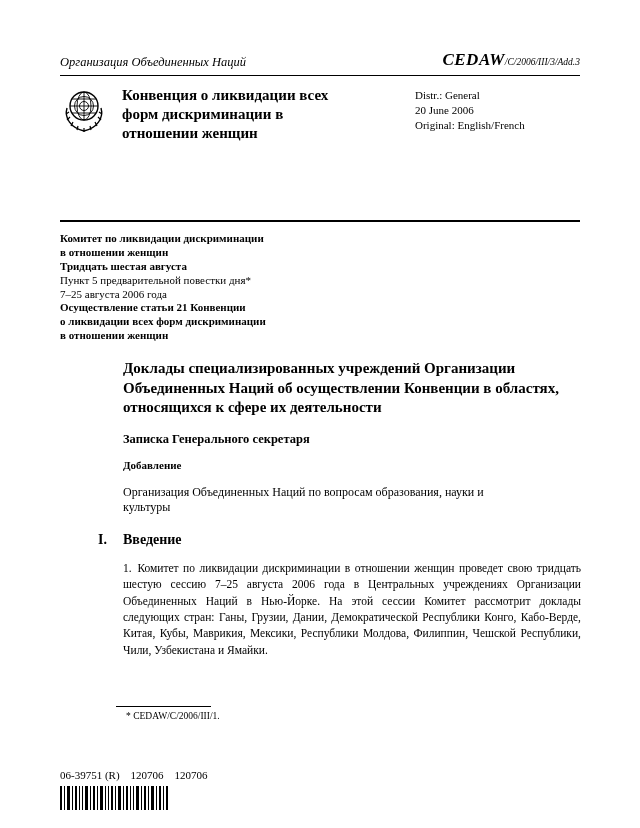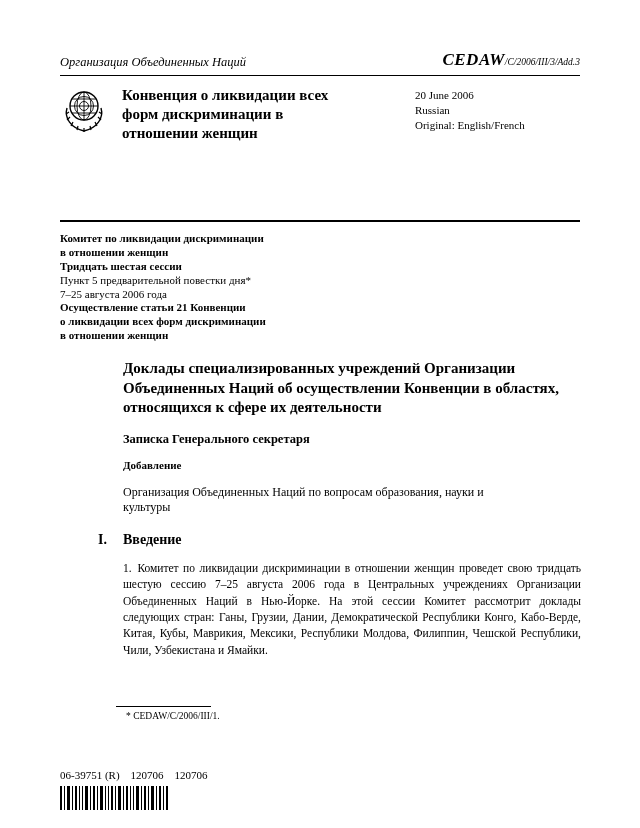--- a/index.html
+++ b/index.html
@@ -124,32 +124,32 @@
         <line x1="10" y1="20" x2="38" y2="20" stroke="#000" stroke-width="0.9"></line>
         <line x1="12" y1="13" x2="36" y2="13" stroke="#000" stroke-width="0.9"></line>
         <line x1="12" y1="27" x2="36" y2="27" stroke="#000" stroke-width="0.9"></line>
         <line x1="24" y1="6" x2="24" y2="34" stroke="#000" stroke-width="0.9"></line>
         <path d="M7 22 C4 32, 11 42, 24 45 C37 42, 44 32, 41 22" fill="none" stroke="#000" stroke-width="1.4"></path>
         <path d="M9 26 l-3 2 M10 31 l-3 3 M13 36 l-2 4 M18 40 l-1 4 M24 42 l0 4" stroke="#000" stroke-width="1.2" fill="none"></path>
         <path d="M39 26 l3 2 M38 31 l3 3 M35 36 l2 4 M30 40 l1 4" stroke="#000" stroke-width="1.2" fill="none"></path>
       </svg>
       <div class="conv-title">Конвенция о ликвидации всех форм дискриминации в отношении женщин</div>
       <div class="distr-block">
+        <div>Distr.: General</div>
         <div>20 June 2006</div>
-        <div>Russian</div>
         <div>Original: English/French</div>
       </div>
     </div>
 
     <hr class="rule-thick">
 
     <div class="committee">
       <div class="b">Комитет по ликвидации дискриминации</div>
       <div class="b">в отношении женщин</div>
-      <div class="b">Тридцать шестая сессии</div>
+      <div class="b">Тридцать шестая августа</div>
       <div>Пункт 5 предварительной повестки дня*</div>
       <div>7–25 августа 2006 года</div>
       <div class="b">Осуществление статьи 21 Конвенции</div>
       <div class="b">о ликвидации всех форм дискриминации</div>
       <div class="b">в отношении женщин</div>
     </div>
 
     <div class="main">
       <div class="doc-title">Доклады специализированных учреждений Организации Объединенных Наций об осуществлении Конвенции в областях, относящихся к сфере их деятельности</div>
       <div class="note-sg">Записка Генерального секретаря</div>

